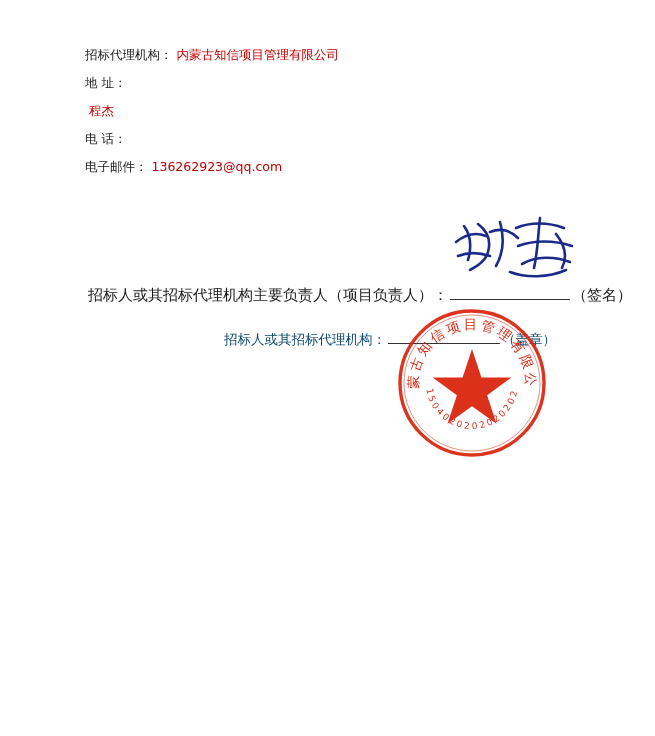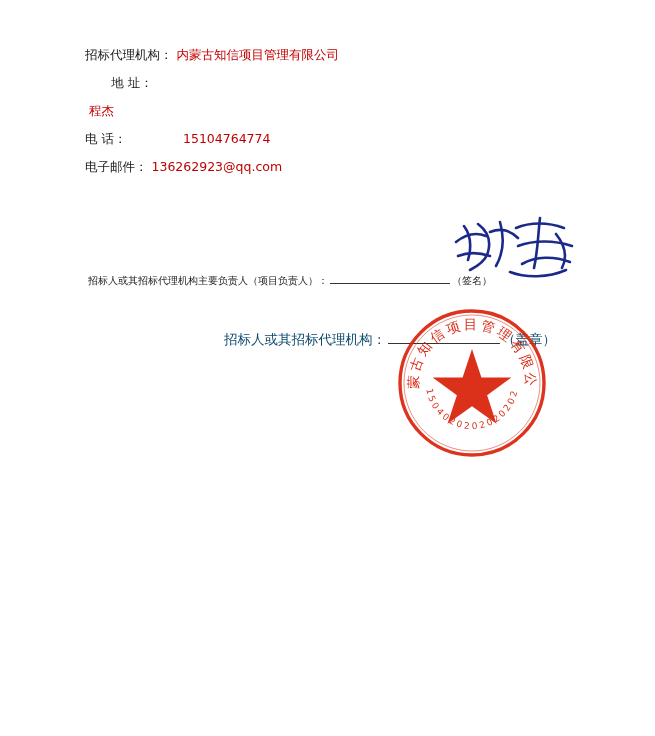--- a/index.html
+++ b/index.html
@@ -45,31 +45,31 @@
     color: #c00000;
     font-size: 12.5px;
     margin-left: 4px;
   }
   .lbl-w {
     display: inline-block;
   }
 
   
   .w-agency { width: auto; }
-  .w-addr   { width: 94px; text-align: center; }
+  .w-addr   { width: 94px; }
   .w-person { width: 94px; }
   .w-phone  { width: 94px; }
   .w-mail   { width: auto; }
 
   
   .sig-line-1 {
     position: absolute;
     left: 88px;
-    top: 270px;
-    font-size: 10px;
+    top: 286px;
+    font-size: 15px;
     color: #1a1a1a;
     white-space: nowrap;
   }
   .sig-line-2 {
     position: absolute;
     left: 224px;
     top: 330px;
     font-size: 13.5px;
     color: #0c4a6e;
     white-space: nowrap;
@@ -120,21 +120,20 @@
     <div class="info-row">
       <span class="info-label lbl-w w-addr">地        址：</span>
     </div>
 
     <div class="info-row">
       <span class="info-value">程杰</span>
     </div>
 
     <div class="info-row">
       <span class="info-label lbl-w w-phone">电        话：</span>
-      <span class="info-value">15104764774</span>
     </div>
 
     <div class="info-row">
       <span class="info-label lbl-w w-mail">电子邮件：</span>
       <span class="info-value">136262923@qq.com</span>
     </div>
 
   </div>
 
   <div class="sig-line-1">

